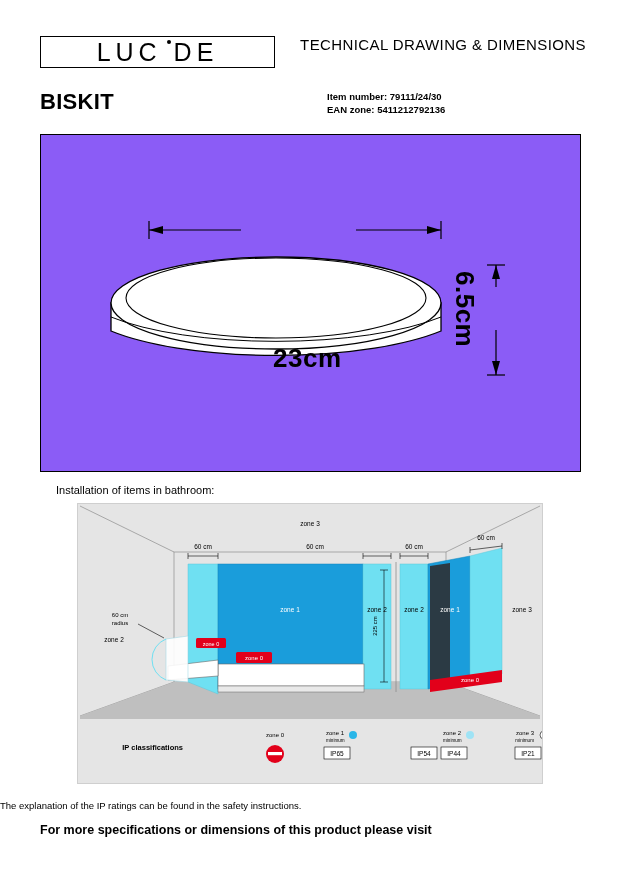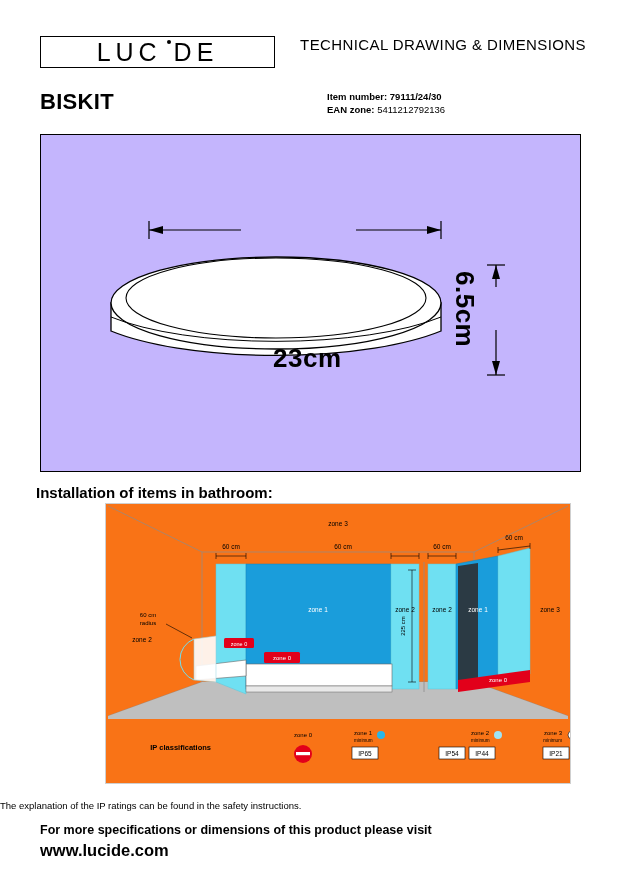--- a/index.html
+++ b/index.html
@@ -82,32 +82,32 @@
     position: absolute;
     left: 304px;
     top: 90px;
     font-size: 9.5px;
     line-height: 13px;
     margin-left: 23px;
   }
   .item-info .lbl { font-weight: bold; }
   .item-info .val { font-weight: bold; }
   .ean .lbl { font-weight: bold; }
-  .ean .val { font-weight: normal; }
+  .ean .val { font-weight: bold; }
 
   
   .drawing-frame {
     position: absolute;
     left: 40px;
     top: 134px;
     width: 541px;
     height: 338px;
     border: 1px solid #000;
     box-sizing: border-box;
-    background: #c4b5fd;
+    background: #8b5cf6;
   }
 
   .dim-width-label {
     position: absolute;
     left: 232px;
     top: 208px;
     font-size: 26px;
     font-weight: bold;
     letter-spacing: 0.5px;
   }
@@ -118,35 +118,34 @@
     font-size: 26px;
     font-weight: bold;
     letter-spacing: 0.5px;
     transform: rotate(90deg);
     transform-origin: left top;
   }
 
   
   .install-title {
     position: absolute;
-    left: 36px;
+    left: 56px;
     top: 484px;
-    font-size: 15px;
-    font-weight: bold;
+    font-size: 11px;
+    font-weight: normal;
   }
   .bath-frame {
     position: absolute;
     left: 77px;
     top: 503px;
     width: 466px;
     height: 281px;
     border: 1px solid #cfcfcf;
     box-sizing: border-box;
-    background: #f97316;
-    margin-left: 28px;
+    background: #e5e5e5;
   }
 
   .ip-note {
     position: absolute;
     left: 0;
     top: 800px;
     width: 620px;
     font-size: 9.5px;
   }
 
@@ -352,15 +351,14 @@
         <circle cx="466" cy="231" r="4" fill="#ffffff" stroke="#000" stroke-width="0.6"></circle>
         <rect x="437" y="243" width="26" height="12" fill="#ffffff" stroke="#000" stroke-width="0.6"></rect>
         <text x="450" y="252" font-size="6.5" text-anchor="middle">IP21</text>
       </g>
     </svg>
   </div>
 
   <div class="ip-note">The explanation of the IP ratings can be found in the safety instructions.</div>
 
   <div class="footer-line1">For more specifications or dimensions of this product please visit</div>
-  <div class="footer-line2">www.lucide.com</div>
 
 </div>
 
 </body></html>

